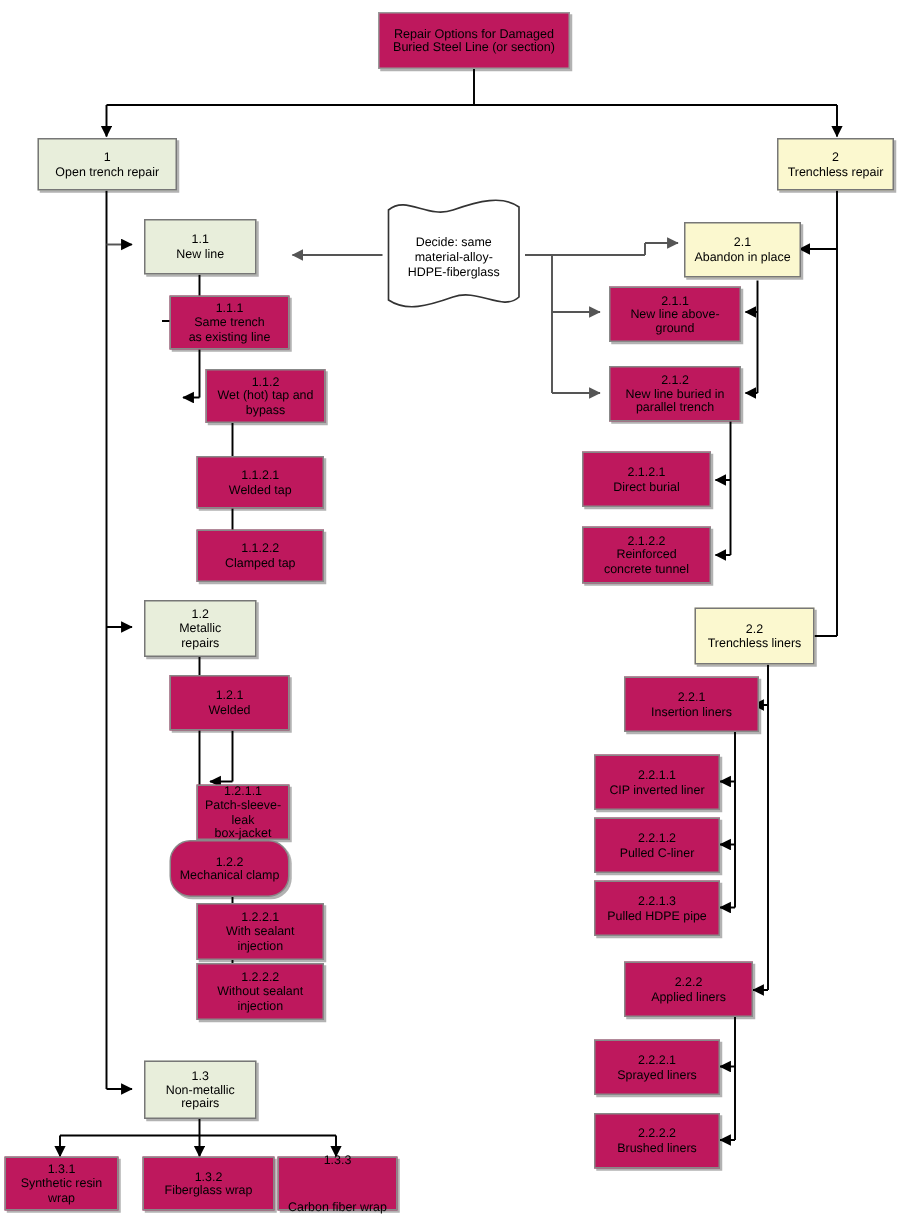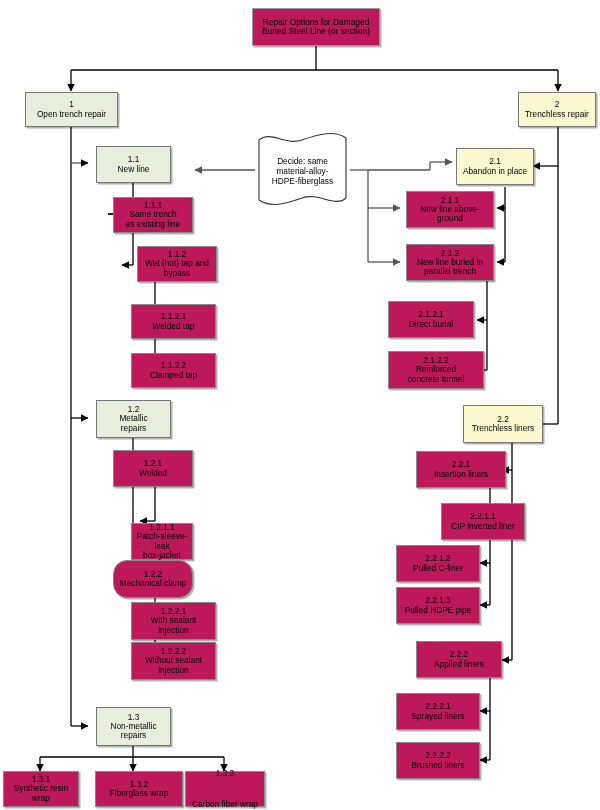--- a/index.html
+++ b/index.html
@@ -240,37 +240,37 @@
     <span class="num">2.1.2</span>
     <span class="lbl">New line buried in</span>
     <span class="lbl">parallel trench</span>
   </div>
 
   <div class="node plainbox" style="left:388px;top:301px;width:86px;height:37px;">
     <span class="num">2.1.2.1</span>
     <span class="lbl">Direct burial</span>
   </div>
 
-  <div class="node plainbox" style="left:388px;top:351px;width:96px;height:38px;">
+  <div class="node plainbox" style="left:388px;top:351px;width:86px;height:38px;">
     <span class="num">2.1.2.2</span>
     <span class="lbl">Reinforced</span>
     <span class="lbl">concrete tunnel</span>
   </div>
 
   <div class="node yellow" style="left:463px;top:405px;width:80px;height:38px;">
     <span class="num">2.2</span>
     <span class="lbl">Trenchless liners</span>
   </div>
 
   <div class="node plainbox" style="left:416px;top:451px;width:90px;height:37px;">
     <span class="num">2.2.1</span>
     <span class="lbl">Insertion liners</span>
   </div>
 
-  <div class="node plainbox" style="left:396px;top:503px;width:84px;height:37px;margin-left:45px;">
+  <div class="node plainbox" style="left:396px;top:503px;width:84px;height:37px;">
     <span class="num">2.2.1.1</span>
     <span class="lbl">CIP inverted liner</span>
   </div>
 
   <div class="node plainbox" style="left:396px;top:545px;width:84px;height:37px;">
     <span class="num">2.2.1.2</span>
     <span class="lbl">Pulled C-liner</span>
   </div>
 
   <div class="node plainbox" style="left:396px;top:587px;width:84px;height:37px;">

